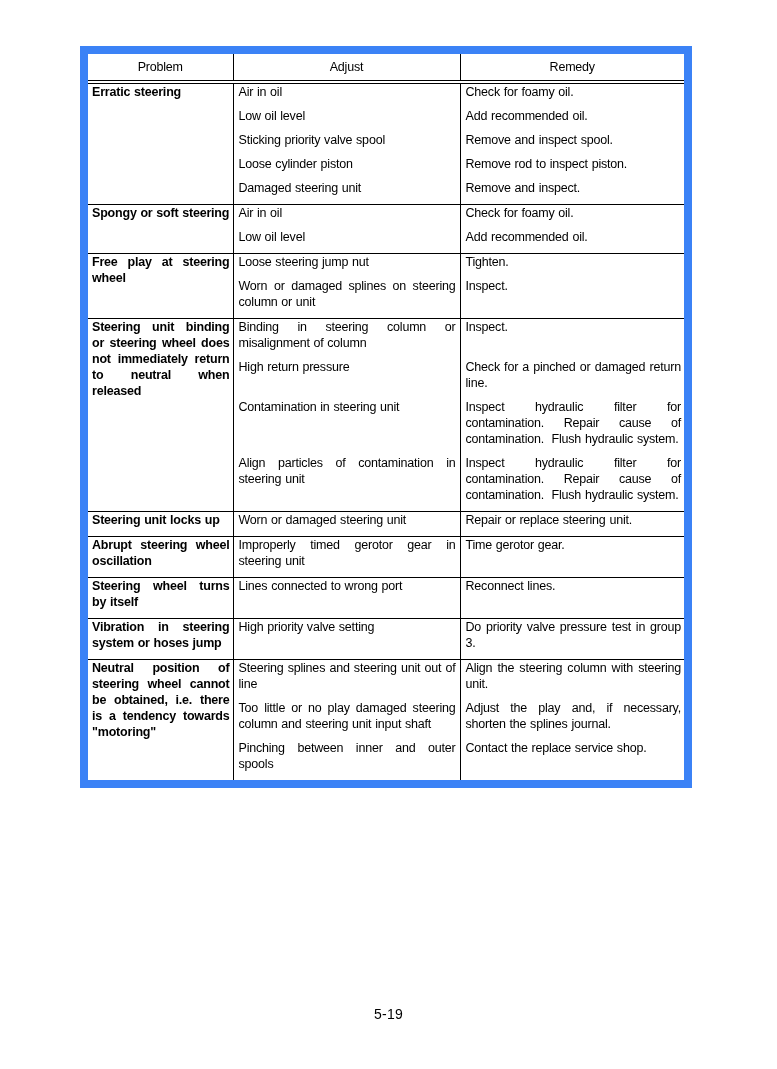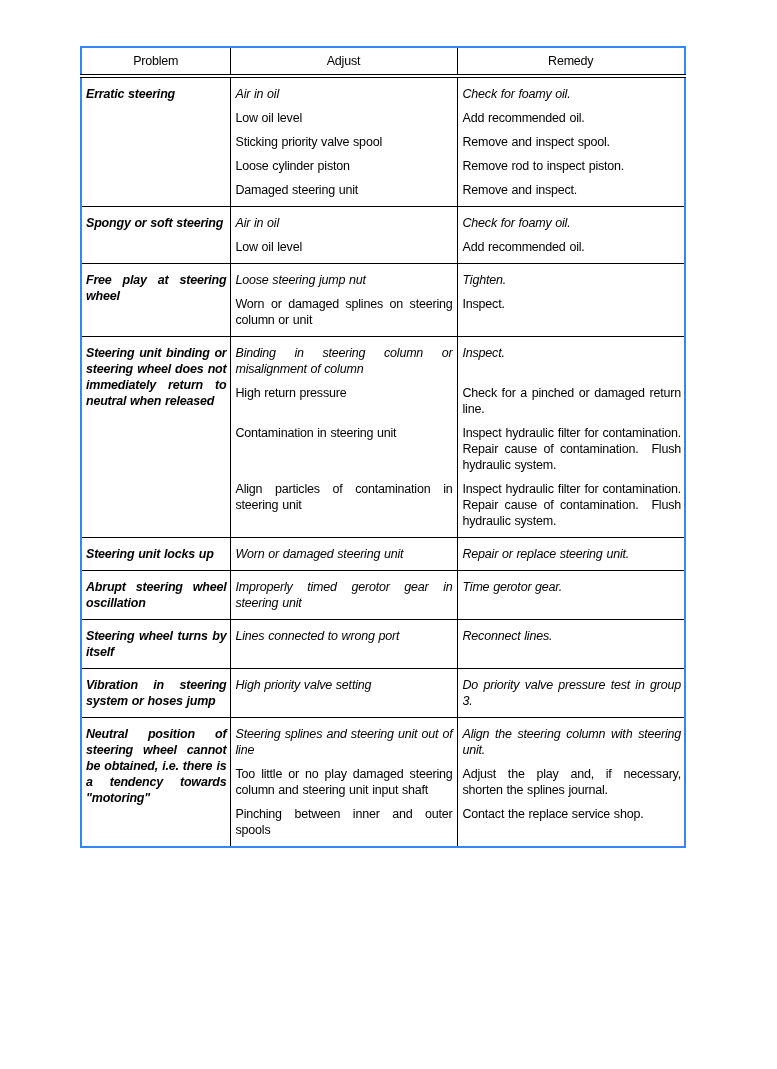--- a/index.html
+++ b/index.html
@@ -12,21 +12,21 @@
     font-family: "Liberation Sans", sans-serif;
     overflow: hidden;
   }
   table.trouble {
     position: absolute;
     left: 80px;
     top: 46px;
     width: 604px;
     border-collapse: collapse;
     table-layout: fixed;
-    border: 2px solid #3b82f6;
+    border: 8px solid #3b82f6;
   }
   table.trouble td {
     vertical-align: top;
     font-size: 12.5px;
     line-height: 16px;
     letter-spacing: -0.2px;
     word-spacing: 0.5px;
   }
   td.hd {
     text-align: center;
@@ -45,22 +45,20 @@
     text-align: justify;
     padding: 0 4px 8px 5px;
     border-right: 1px solid #000;
   }
   td.rem {
     text-align: justify;
     padding: 0 3px 8px 5px;
   }
   tr.sec > td {
     border-top: 1px solid #000;
-    padding-top: 8px;
-    font-style: italic;
   }
   .pageno {
     position: absolute;
     top: 1006px;
     left: 0;
     width: 100%;
     text-align: center;
     font-size: 14px;
     letter-spacing: 0.3px;
   }
@@ -178,13 +176,14 @@
         <td class="cause">Too little or no play damaged steering column and steering unit input shaft</td>
         <td class="rem">Adjust the play and, if necessary, shorten the splines journal.</td>
       </tr>
       <tr>
         <td class="cause">Pinching between inner and outer spools</td>
         <td class="rem">Contact the replace service shop.</td>
       </tr>
     </tbody>
   </table>
 
+  <div class="pageno">5-19</div>
 </div>
 
 </body></html>

